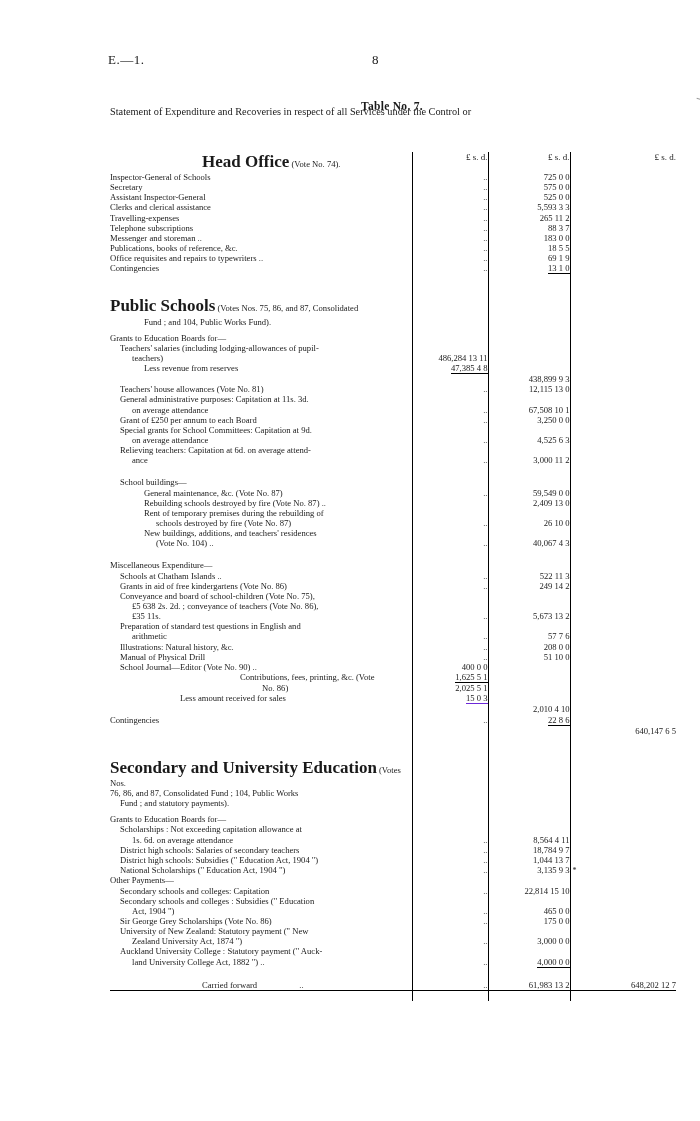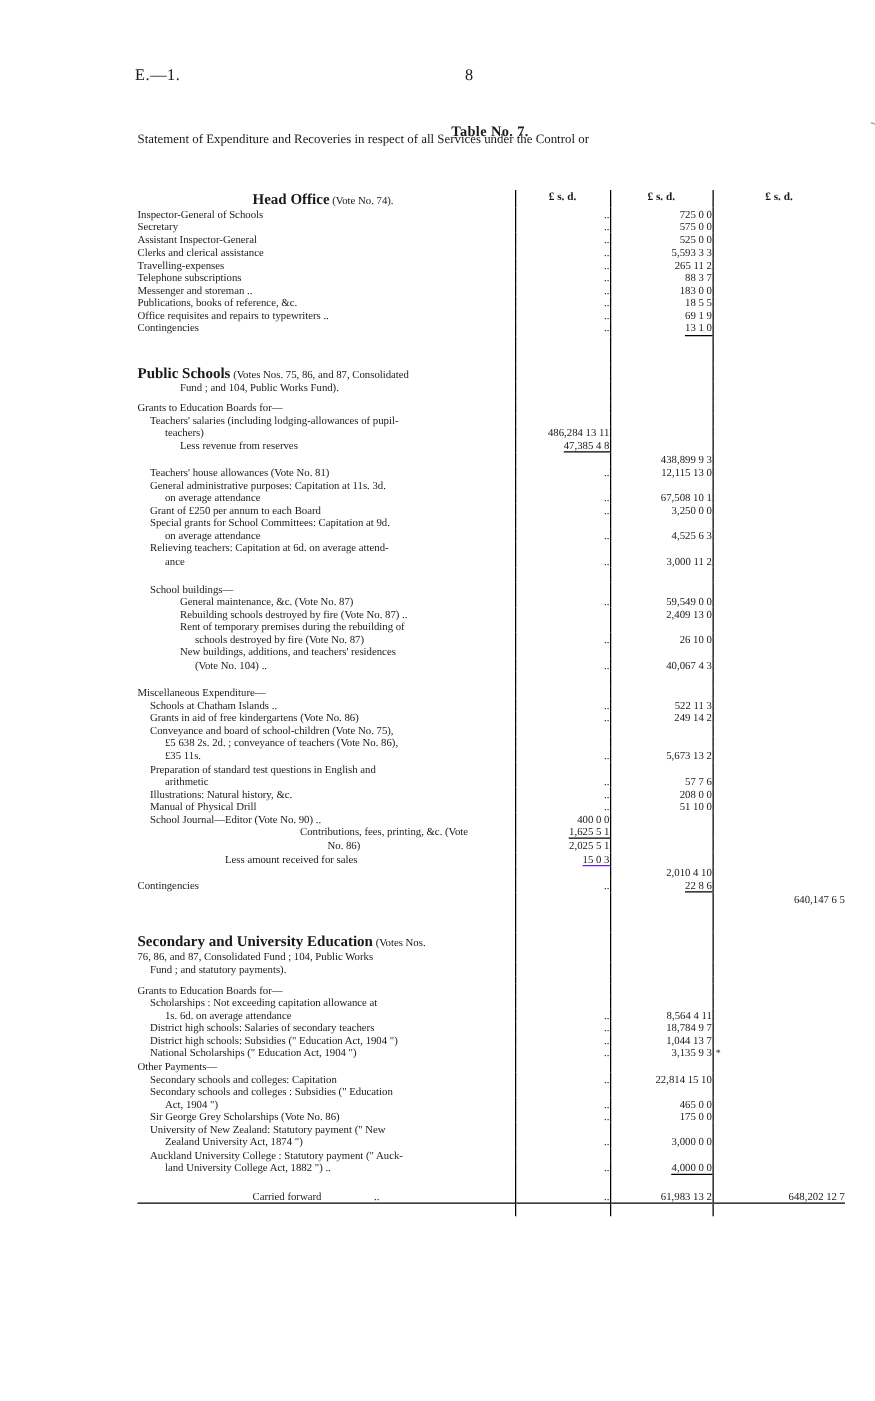--- a/index.html
+++ b/index.html
@@ -89,29 +89,28 @@
   }
   .num {
     text-align: right;
     padding-right: 8px;
     white-space: nowrap;
     font-size: 8.6px;
   }
   .num-a { padding-right: 6px; }
 
   .col-head {
-    font-weight: bold;
+    font-weight: normal;
     font-size: 9px;
-    text-align: center;
   }
   .head-row td { padding-bottom: 6px; }
 
   .sec-title {
     font-weight: bold;
-    font-size: 12px;
+    font-size: 17px;
   }
   .ind1 { padding-left: 10px; }
   .ind2 { padding-left: 22px; }
   .ind3 { padding-left: 34px; }
   .ind4 { padding-left: 46px; }
   .centerish { padding-left: 92px; }
   .spacer-lg { height: 22px; }
   .spacer-md { height: 12px; }
   .spacer-sm { height: 6px; }
 

